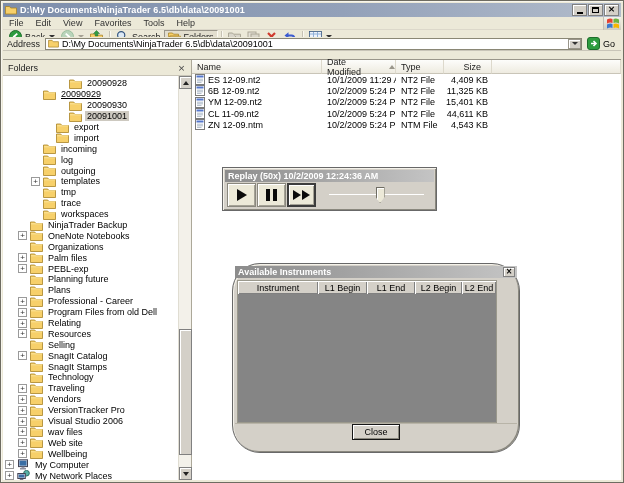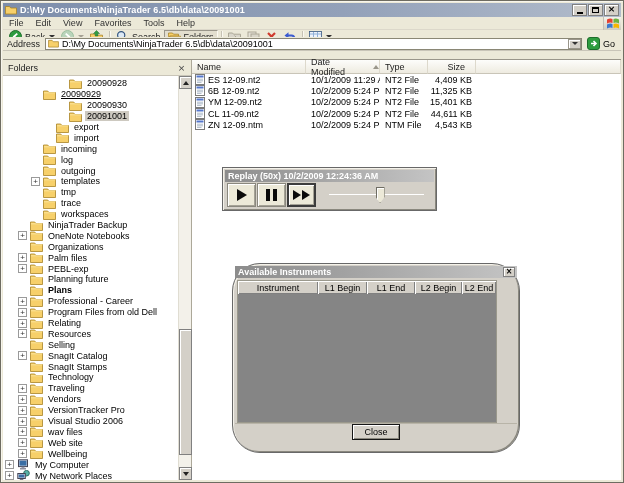--- a/index.html
+++ b/index.html
@@ -79,21 +79,21 @@
   .sthumb { position:absolute; left:0; top:253px; width:13px; height:126px; background:#d4d0c8;
     border:1px solid #808080; box-shadow:inset 1px 1px 0 #fff; }
 
   
   .file-pane { flex:1; position:relative; background:#fff; }
   .list-header { display:flex; height:14px; }
   .hcell { background:linear-gradient(#fdfdfb,#eeebe0); border-right:1px solid #ddd9cc;
     border-bottom:1px solid #c9c5b8; display:flex; align-items:center; padding-left:5px; color:#222; }
   .hcell.c-size { justify-content:flex-end; padding-right:10px; }
   .hcell.rest { flex:1; padding-left:0; }
-  .c-name { width:114px; } .c-date { width:74px; } .c-type { width:48px; } .c-size { width:48px; }
+  .c-name { width:130px; } .c-date { width:74px; } .c-type { width:48px; } .c-size { width:48px; }
   .sort-asc { width:0;height:0;border-left:3px solid transparent;border-right:3px solid transparent;
     border-bottom:4px solid #9a968a; margin-left:8px; }
   .frow { display:flex; height:11.3px; align-items:center; color:#000; }
   .fcell { overflow:hidden; white-space:nowrap; }
   .fcell.c-name { display:flex; align-items:center; gap:3px; padding-left:3px; }
   .fcell.c-date, .fcell.c-type { padding-left:5px; }
   .fcell.c-size { text-align:right; padding-right:4px; }
 
   
   .float { position:absolute; background:#d4d0c8; border:1px solid #686868;
@@ -459,21 +459,21 @@
           <div class="trow" style="padding-left: 15px;">
             <span class="expander none">+</span>
             <span class="ticon">
               <svg width="13" height="11" viewBox="0 0 13 11">
                 <path d="M0.5 2 h4.2 l1.2 1.5 h6.6 v7 h-12 z" fill="#f7d06a" stroke="#a88325" stroke-width="0.8"></path>
                 <path d="M1 3.8 h11.2" stroke="#fce49a" stroke-width="1"></path>
               </svg>
             </span>
             <span class="tlabel">Planning future</span>
           </div>
-          <div class="trow" style="padding-left: 15px; font-weight: bold;">
+          <div class="trow" style="padding-left: 15px;">
             <span class="expander none">+</span>
             <span class="ticon">
               <svg width="13" height="11" viewBox="0 0 13 11">
                 <path d="M0.5 2 h4.2 l1.2 1.5 h6.6 v7 h-12 z" fill="#f7d06a" stroke="#a88325" stroke-width="0.8"></path>
                 <path d="M1 3.8 h11.2" stroke="#fce49a" stroke-width="1"></path>
               </svg>
             </span>
             <span class="tlabel">Plans</span>
           </div>
           <div class="trow" style="padding-left: 15px;">

